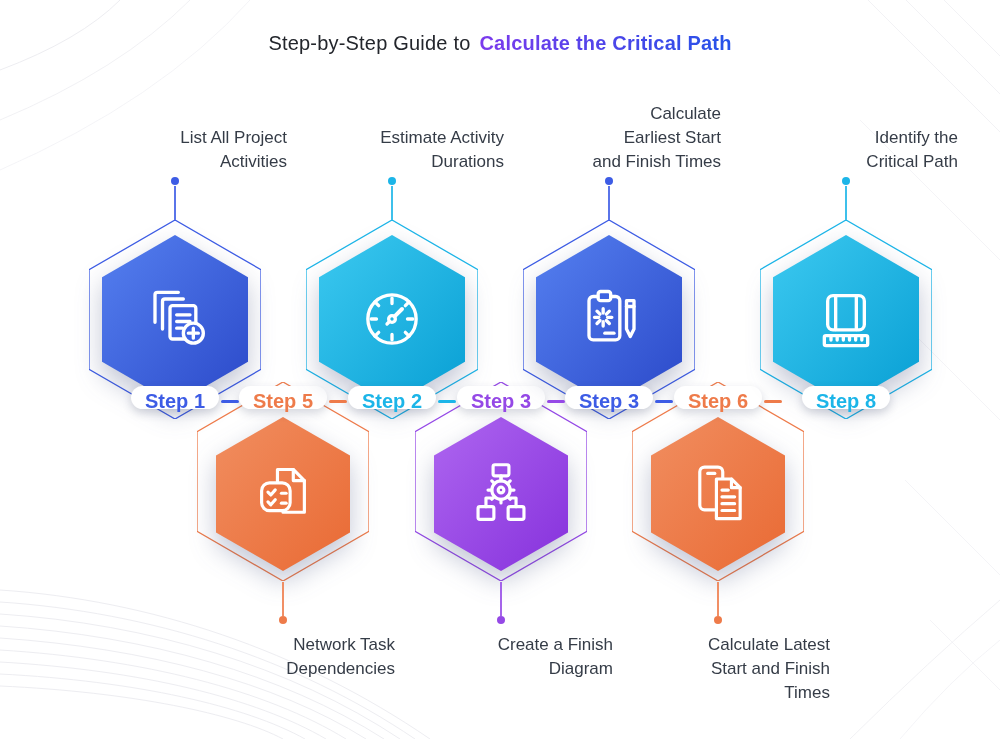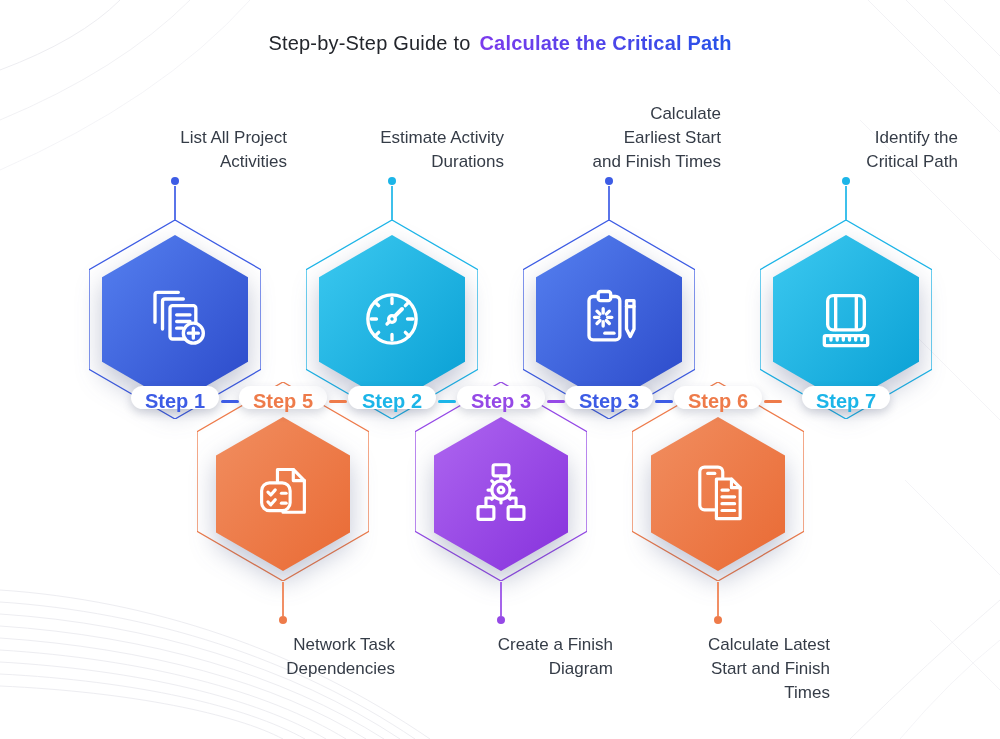--- a/index.html
+++ b/index.html
@@ -253,21 +253,21 @@
   </svg>
   <svg class="shape hex top" viewBox="0 0 100 115.47" preserveAspectRatio="none">
     <polygon points="50,0 100,28.87 100,86.6 50,115.47 0,86.6 0,28.87" fill="url(#g-cyan)"></polygon>
   </svg>
   <svg class="icon top" viewBox="0 0 48 48" fill="none" stroke="#fff" stroke-width="2" stroke-linecap="round" stroke-linejoin="round">
     <rect x="13" y="10" width="22" height="20.5" rx="3.2"></rect>
     <path d="M17.8 10.2 V30.3 M30.2 10.2 V30.3"></path>
     <rect x="11" y="34" width="26" height="6" rx="1"></rect>
     <path d="M15 34 v2.6 M18.7 34 v2.6 M22.4 34 v2.6 M26.1 34 v2.6 M29.8 34 v2.6 M33.5 34 v2.6"></path>
   </svg>
-  <div class="pill">Step 7</div>
+  <div class="pill">Step 8</div>
 </div>
 
 <div class="conn" style="left:221px;background:#3D5CE5"></div>
 <div class="conn" style="left:329px;background:#EE7B4A"></div>
 <div class="conn" style="left:438px;background:#1CB5E8"></div>
 <div class="conn" style="left:547px;background:#9549E6"></div>
 <div class="conn" style="left:655px;background:#3D5CE5"></div>
 <div class="conn" style="left:764px;background:#EE7B4A"></div>
 
 </div>

